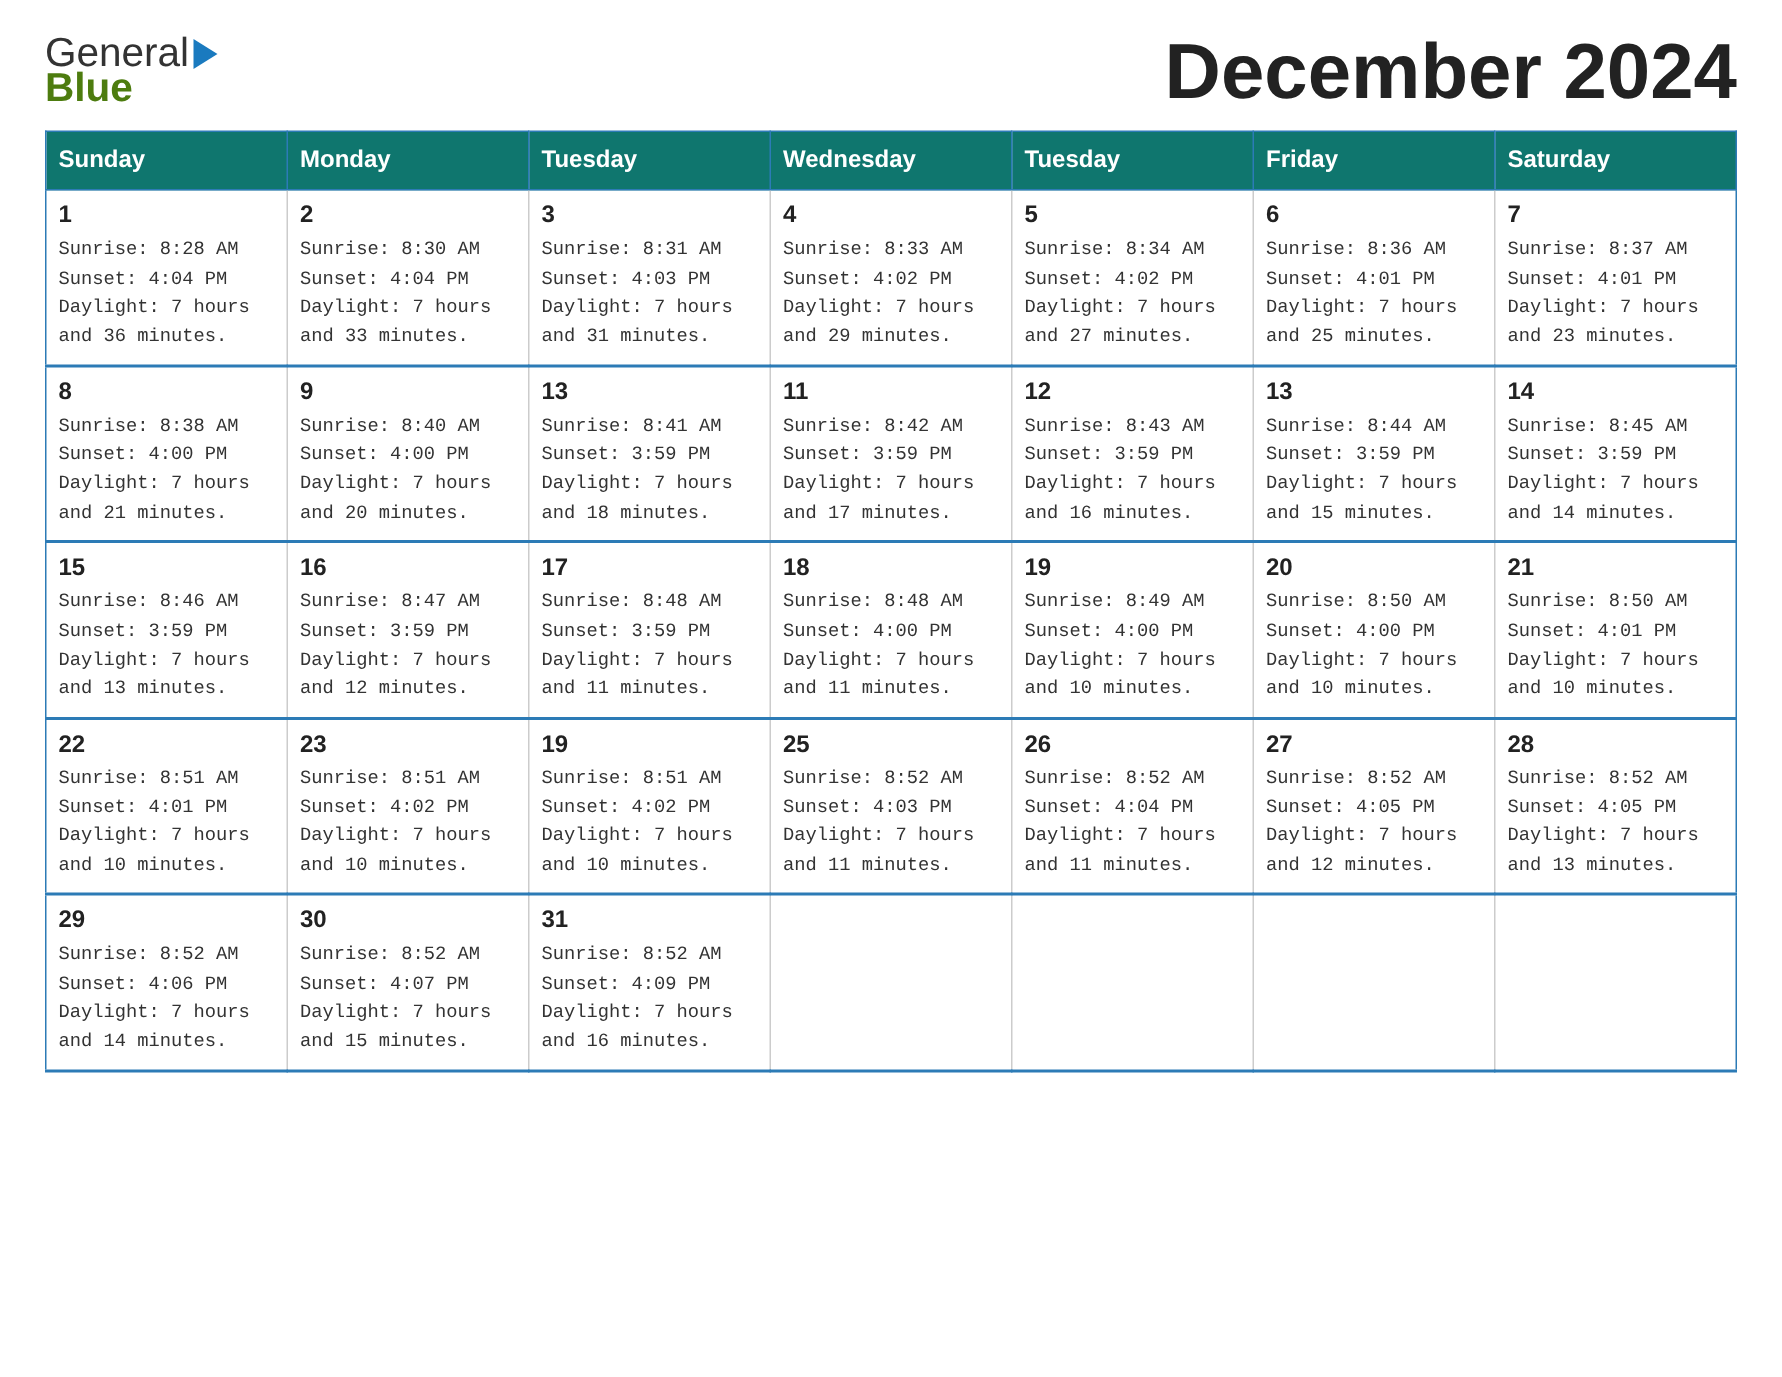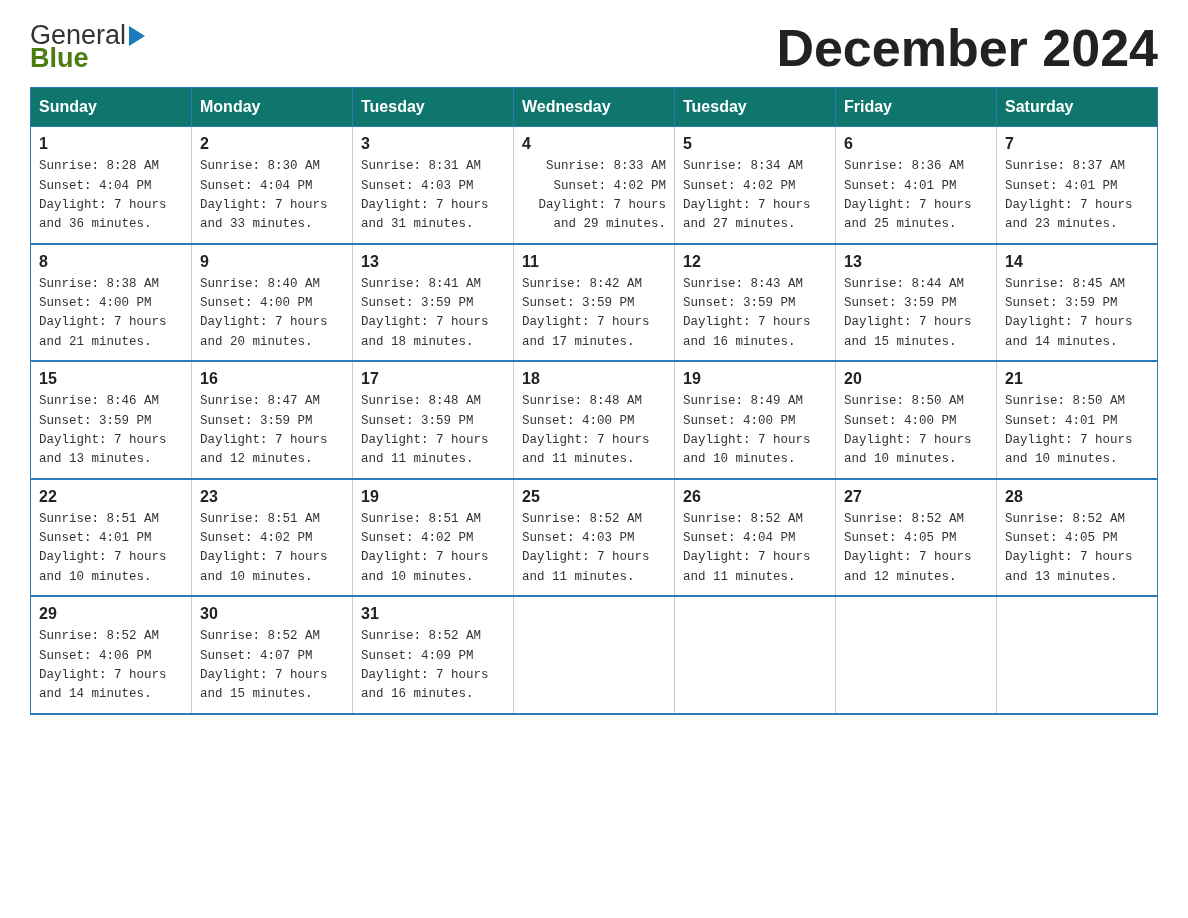--- a/index.html
+++ b/index.html
@@ -149,21 +149,21 @@
         </td>
         <td>
           <span class="day-number">3</span>
           <div class="day-info" style="white-space: pre-line;">Sunrise: 8:31 AM
 Sunset: 4:03 PM
 Daylight: 7 hours
 and 31 minutes.</div>
         </td>
         <td>
           <span class="day-number">4</span>
-          <div class="day-info" style="white-space: pre-line; text-align: right;">Sunrise: 8:33 AM
+          <div class="day-info" style="white-space: pre-line;">Sunrise: 8:33 AM
 Sunset: 4:02 PM
 Daylight: 7 hours
 and 29 minutes.</div>
         </td>
         <td>
           <span class="day-number">5</span>
           <div class="day-info" style="white-space: pre-line;">Sunrise: 8:34 AM
 Sunset: 4:02 PM
 Daylight: 7 hours
 and 27 minutes.</div>

